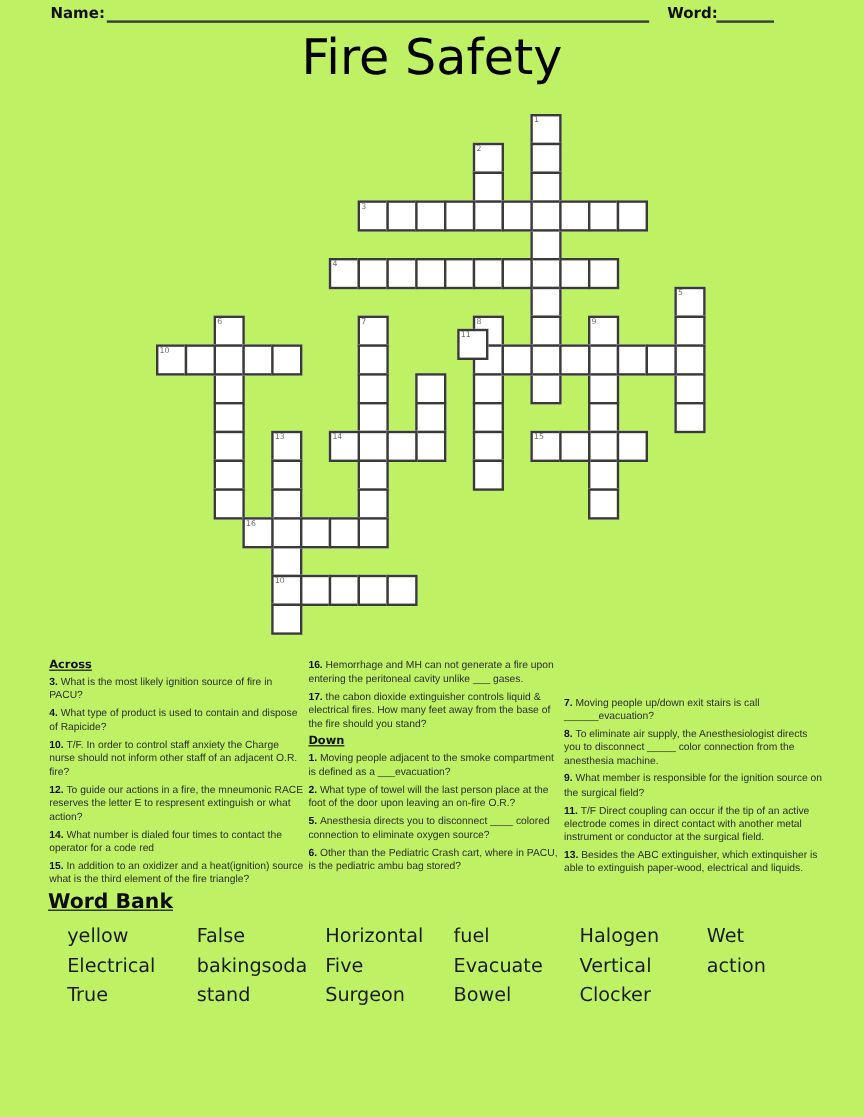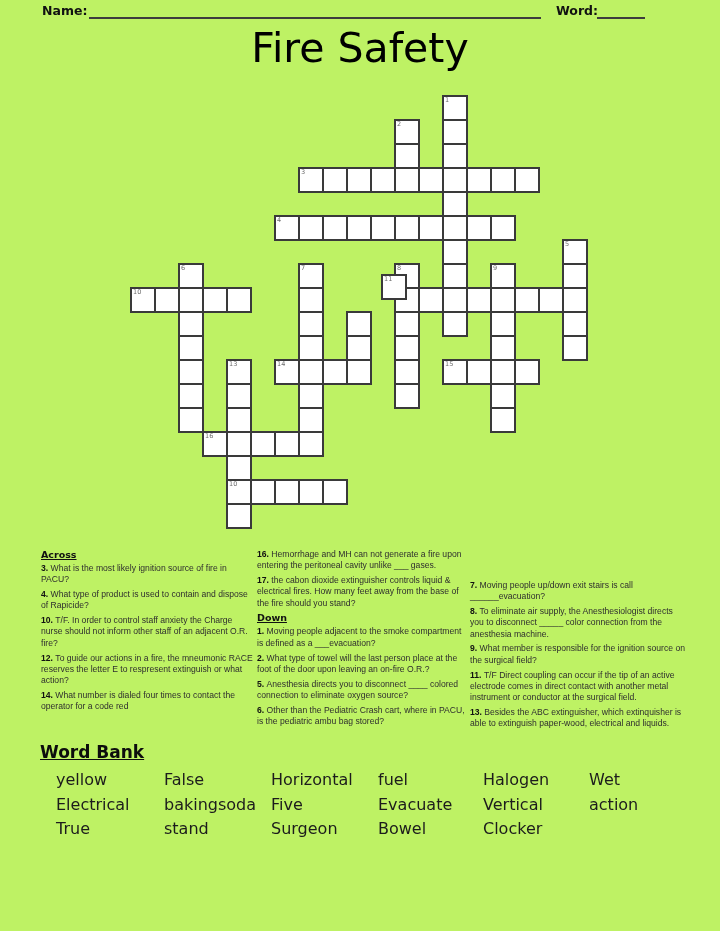--- a/index.html
+++ b/index.html
@@ -203,20 +203,21 @@
       <div class="cell" style="left: 191px; top: 383px; border-color: rgb(58, 58, 58);"></div>
     </div>
 
   <div class="clue-col" id="clue-col-0">
       <div class="clue-header">Across</div>
       <p class="clue"><b>3. </b>What is the most likely ignition source of fire in PACU?</p>
       <p class="clue"><b>4. </b>What type of product is used to contain and dispose of Rapicide?</p>
       <p class="clue"><b>10. </b>T/F. In order to control staff anxiety the Charge nurse should not inform other staff of an adjacent O.R. fire?</p>
       <p class="clue"><b>12. </b>To guide our actions in a fire, the mneumonic RACE reserves the letter E to respresent extinguish or what action?</p>
       <p class="clue"><b>14. </b>What number is dialed four times to contact the operator for a code red</p>
+      <p class="clue"><b>15. </b>In addition to an oxidizer and a heat(ignition) source what is the third element of the fire triangle?</p>
     </div>
   <div class="clue-col" id="clue-col-1">
       <p class="clue"><b>16. </b>Hemorrhage and MH can not generate a fire upon entering the peritoneal cavity unlike ___ gases.</p>
       <p class="clue"><b>17. </b>the cabon dioxide extinguisher controls liquid &amp; electrical fires. How many feet away from the base of the fire should you stand?</p>
       <div class="clue-header">Down</div>
       <p class="clue"><b>1. </b>Moving people adjacent to the smoke compartment is defined as a ___evacuation?</p>
       <p class="clue"><b>2. </b>What type of towel will the last person place at the foot of the door upon leaving an on-fire O.R.?</p>
       <p class="clue"><b>5. </b>Anesthesia directs you to disconnect ____ colored connection to eliminate oxygen source?</p>
       <p class="clue"><b>6. </b>Other than the Pediatric Crash cart, where in PACU, is the pediatric ambu bag stored?</p>
     </div>

